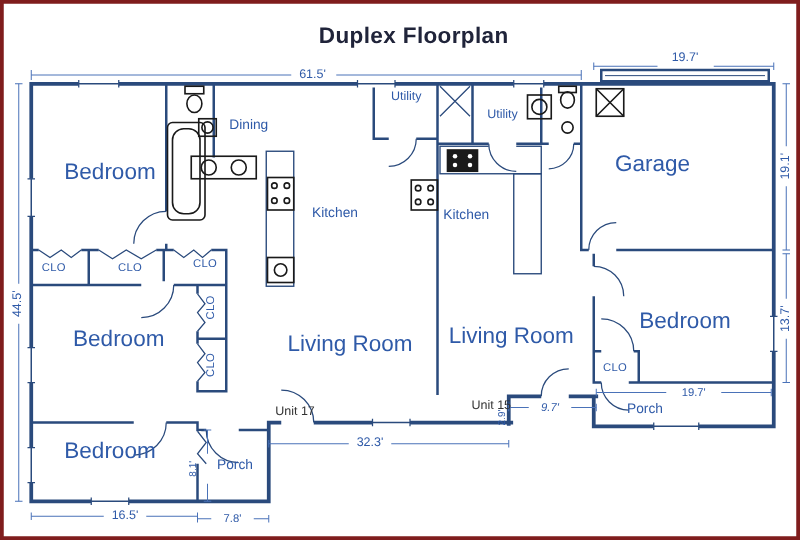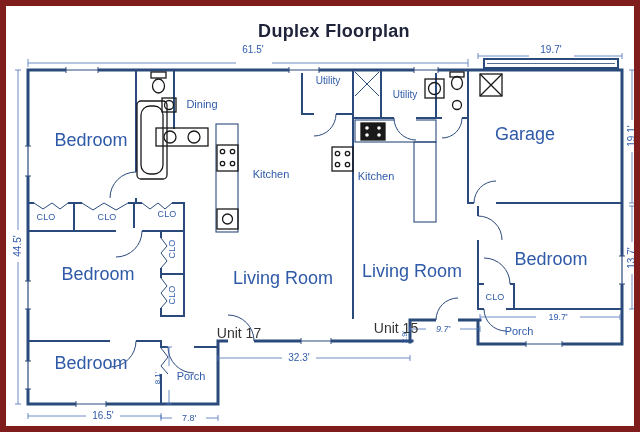--- a/index.html
+++ b/index.html
@@ -1,25 +1,25 @@
 <!DOCTYPE html>
 <html><head>
 <meta charset="utf-8">
 <style>
   html,body{margin:0;padding:0;background:#fff;}
-  #stage{position:relative;width:640px;height:432px;background:#fff;border:6px solid #7f1d1d;box-sizing:border-box;overflow:hidden;font-family:"Liberation Sans",sans-serif;}
+  #stage{position:relative;width:640px;height:432px;background:#fff;border:3px solid #7f1d1d;box-sizing:border-box;overflow:hidden;font-family:"Liberation Sans",sans-serif;}
   #plan-svg{position:absolute;left:0;top:0;}
   .lbl{position:absolute;transform:translate(-50%,-50%);white-space:nowrap;color:#2f5aa8;line-height:1;}
   .rot{transform:translate(-50%,-50%) rotate(-90deg);}
   .title{color:#20243a;font-size:18px;font-weight:600;letter-spacing:.3px;}
   .room{font-size:18px;}
   .room-sm{font-size:11px;}
   .room-xs{font-size:10px;}
   .clo{font-size:9px;letter-spacing:.2px;}
-  .unit{font-size:14px;color:#333;}
+  .unit{font-size:10px;color:#333;}
   .dim{font-size:10px;}
   .dim-sm{font-size:8px;}
   .dim-9{font-size:9px;}
 </style>
 </head>
 <body>
 
 <div id="stage">
 
   <svg id="plan-svg" width="640" height="432" viewBox="0 0 640 432">
@@ -212,21 +212,21 @@
   <div class="lbl clo" style="left:40px;top:211px;">CLO</div>
   <div class="lbl clo" style="left:101px;top:211px;">CLO</div>
   <div class="lbl clo" style="left:161px;top:208px;">CLO</div>
   <div class="lbl clo rot" style="left:166px;top:243px;">CLO</div>
   <div class="lbl clo rot" style="left:166px;top:289px;">CLO</div>
   <div class="lbl clo" style="left:489px;top:291px;">CLO</div>
 
   <div class="lbl unit" style="left:233px;top:327px;">Unit 17</div>
   <div class="lbl unit" style="left:390px;top:322px;">Unit 15</div>
 
-  <div class="lbl dim" style="left:247px;top:44px;">61.5'</div>
+  <div class="lbl dim" style="left:247px;top:57px;">61.5'</div>
   <div class="lbl dim" style="left:545px;top:44px;">19.7'</div>
   <div class="lbl dim rot" style="left:626px;top:130px;">19.1'</div>
   <div class="lbl dim rot" style="left:12px;top:240px;">44.5'</div>
   <div class="lbl dim rot" style="left:626px;top:252px;">13.7'</div>
   <div class="lbl dim-9" style="left:552px;top:311px;">19.7'</div>
   <div class="lbl dim-9" style="left:437px;top:323px;font-style:italic;">9.7'</div>
   <div class="lbl dim-sm rot" style="left:399px;top:331px;">2.9'</div>
   <div class="lbl dim" style="left:293px;top:352px;">32.3'</div>
   <div class="lbl dim-sm rot" style="left:152px;top:372px;">8.1'</div>
   <div class="lbl dim" style="left:97px;top:410px;">16.5'</div>

